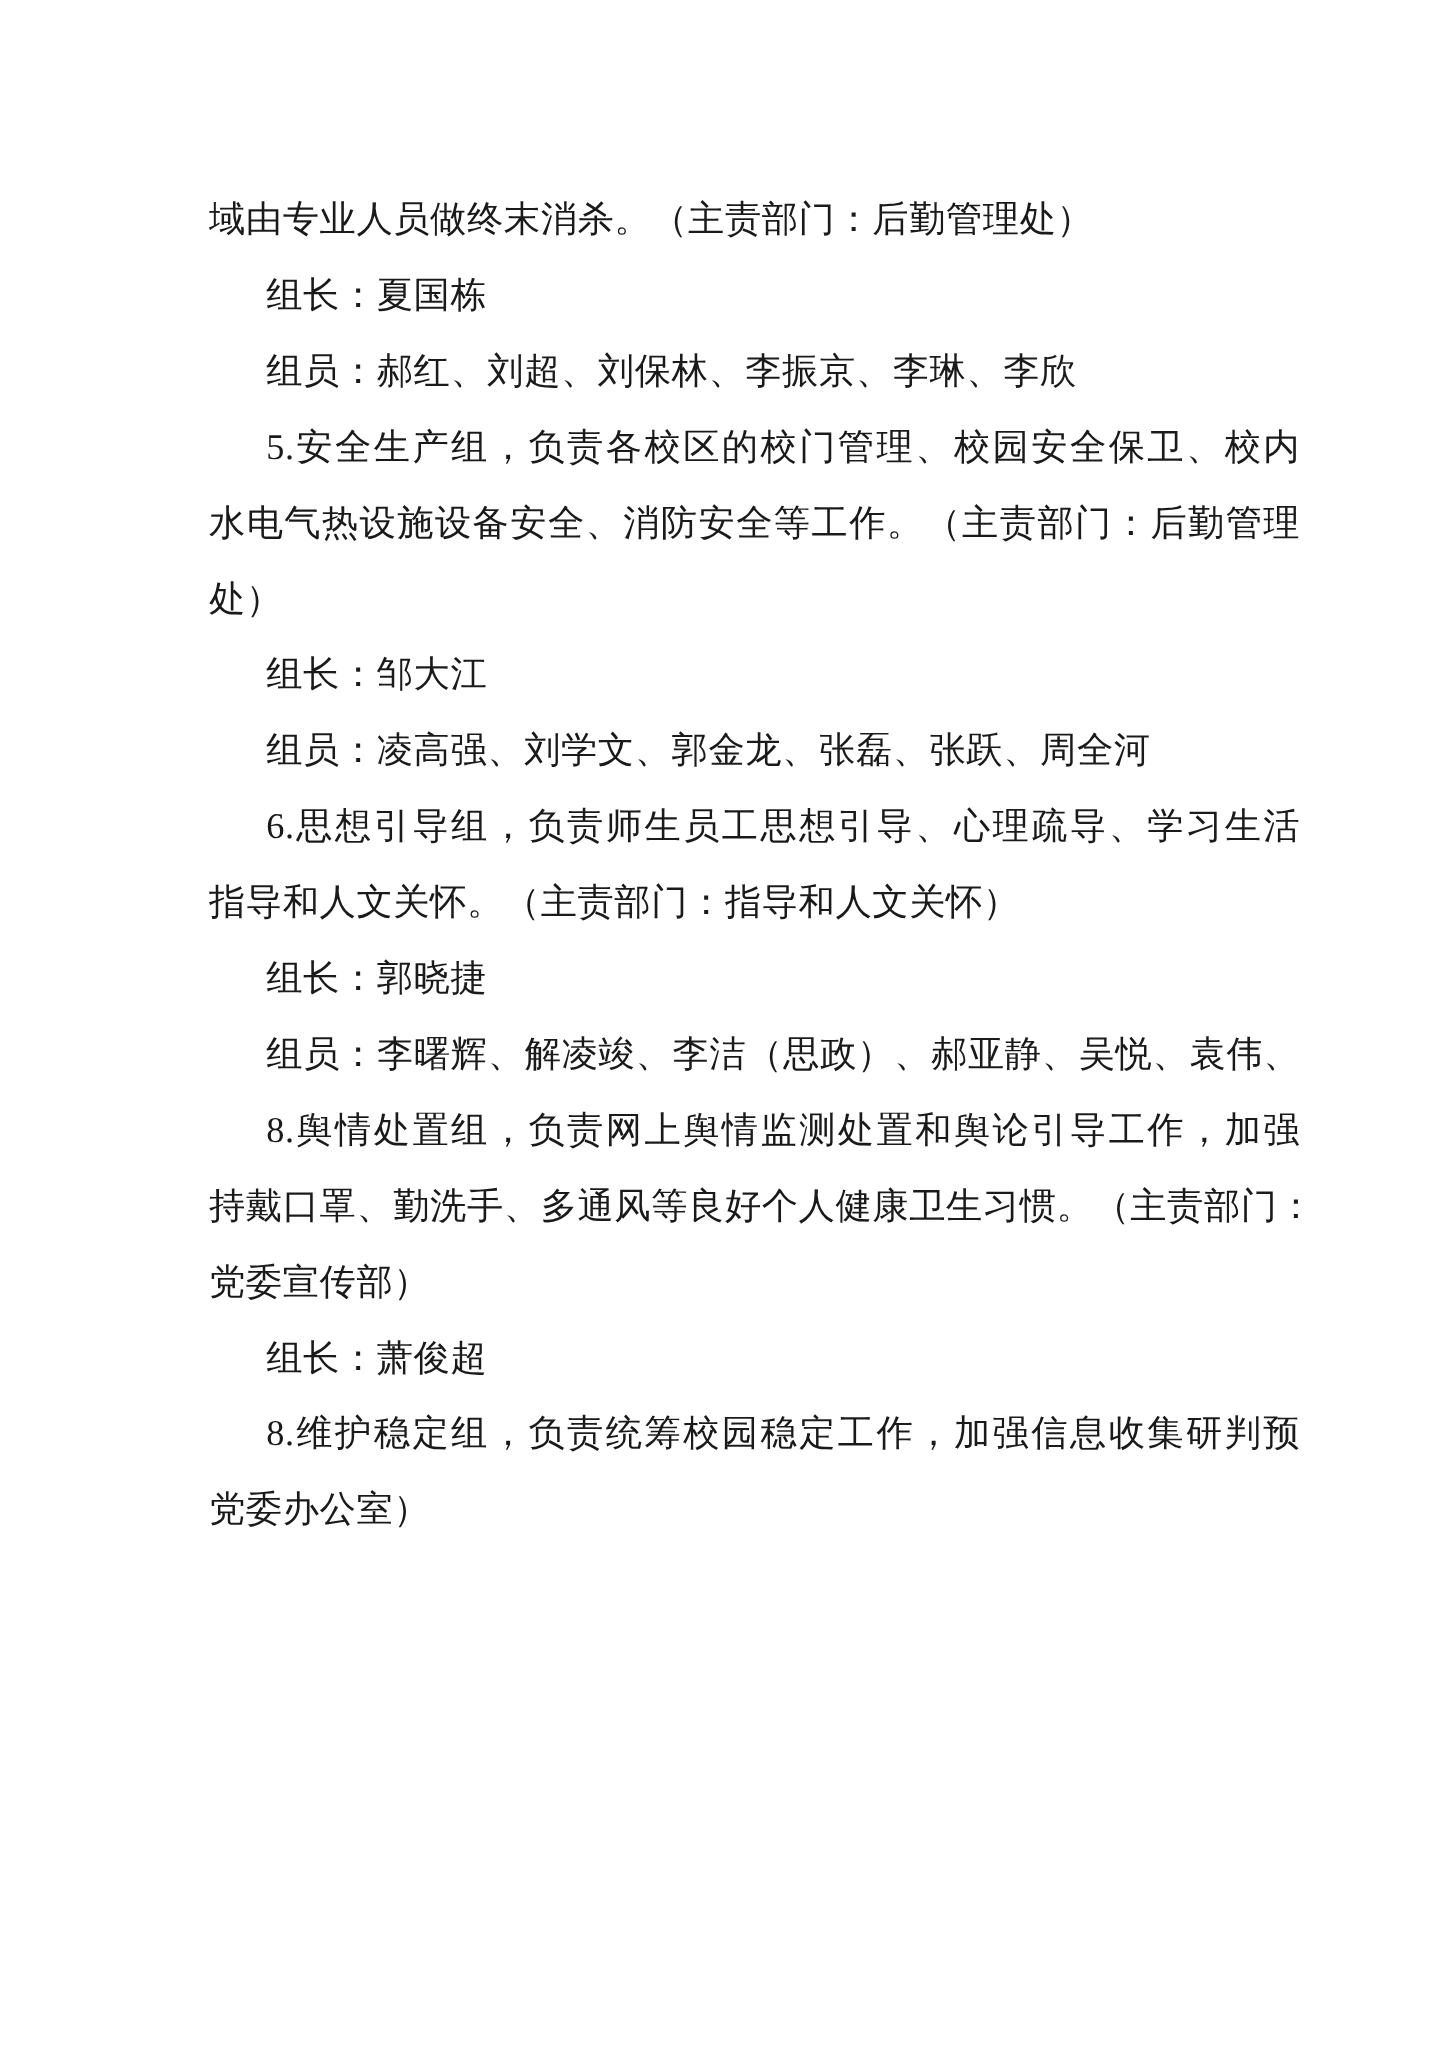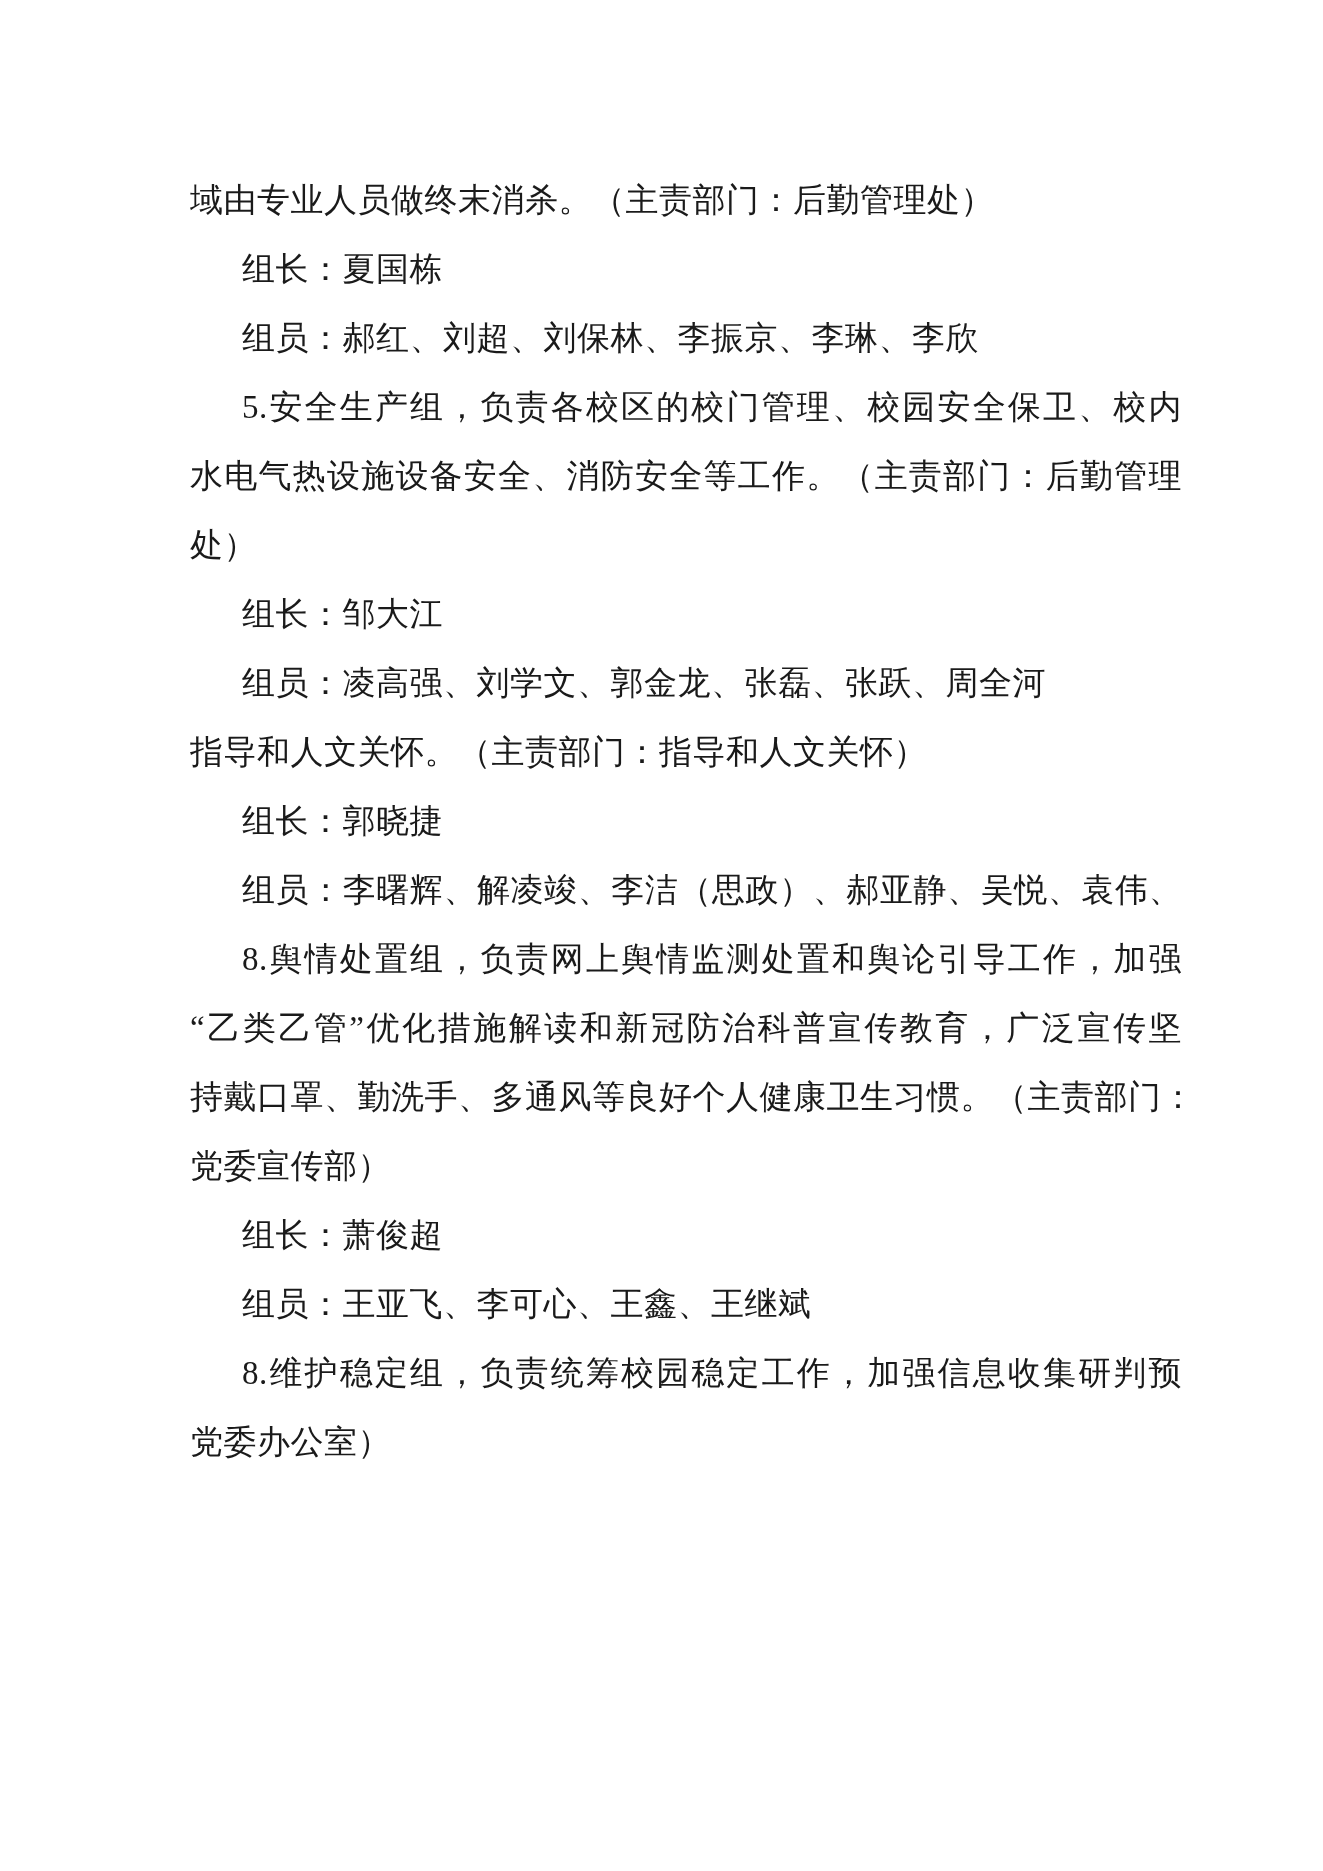--- a/index.html
+++ b/index.html
@@ -43,25 +43,24 @@
 <div class="page">
   <div class="text-body">
       <div class="line">域由专业人员做终末消杀。（主责部门：后勤管理处）</div>
       <div class="line indent">组长：夏国栋</div>
       <div class="line indent">组员：郝红、刘超、刘保林、李振京、李琳、李欣</div>
       <div class="line indent fill">5.安全生产组，负责各校区的校门管理、校园安全保卫、校内</div>
       <div class="line fill">水电气热设施设备安全、消防安全等工作。（主责部门：后勤管理</div>
       <div class="line">处）</div>
       <div class="line indent">组长：邹大江</div>
       <div class="line indent">组员：凌高强、刘学文、郭金龙、张磊、张跃、周全河</div>
+      <div class="line indent fill">6.思想引导组，负责师生员工思想引导、心理疏导、学习生活</div>
       <div class="line">指导和人文关怀。（主责部门：指导和人文关怀）</div>
       <div class="line indent">组长：郭晓捷</div>
       <div class="line indent fill">组员：李曙辉、解凌竣、李洁（思政）、郝亚静、吴悦、袁伟、</div>
       <div class="line indent fill">8.舆情处置组，负责网上舆情监测处置和舆论引导工作，加强</div>
-      <div class="line fill">“乙类乙管”优化措施解读和新冠防治科普宣传教育，广泛宣传坚</div>
       <div class="line fill">持戴口罩、勤洗手、多通风等良好个人健康卫生习惯。（主责部门：</div>
       <div class="line">党委宣传部）</div>
       <div class="line indent">组长：萧俊超</div>
-      <div class="line indent">组员：王亚飞、李可心、王鑫、王继斌</div>
       <div class="line indent fill">8.维护稳定组，负责统筹校园稳定工作，加强信息收集研判预</div>
       <div class="line">党委办公室）</div>
     </div>
 </div>
 
 </body></html>

